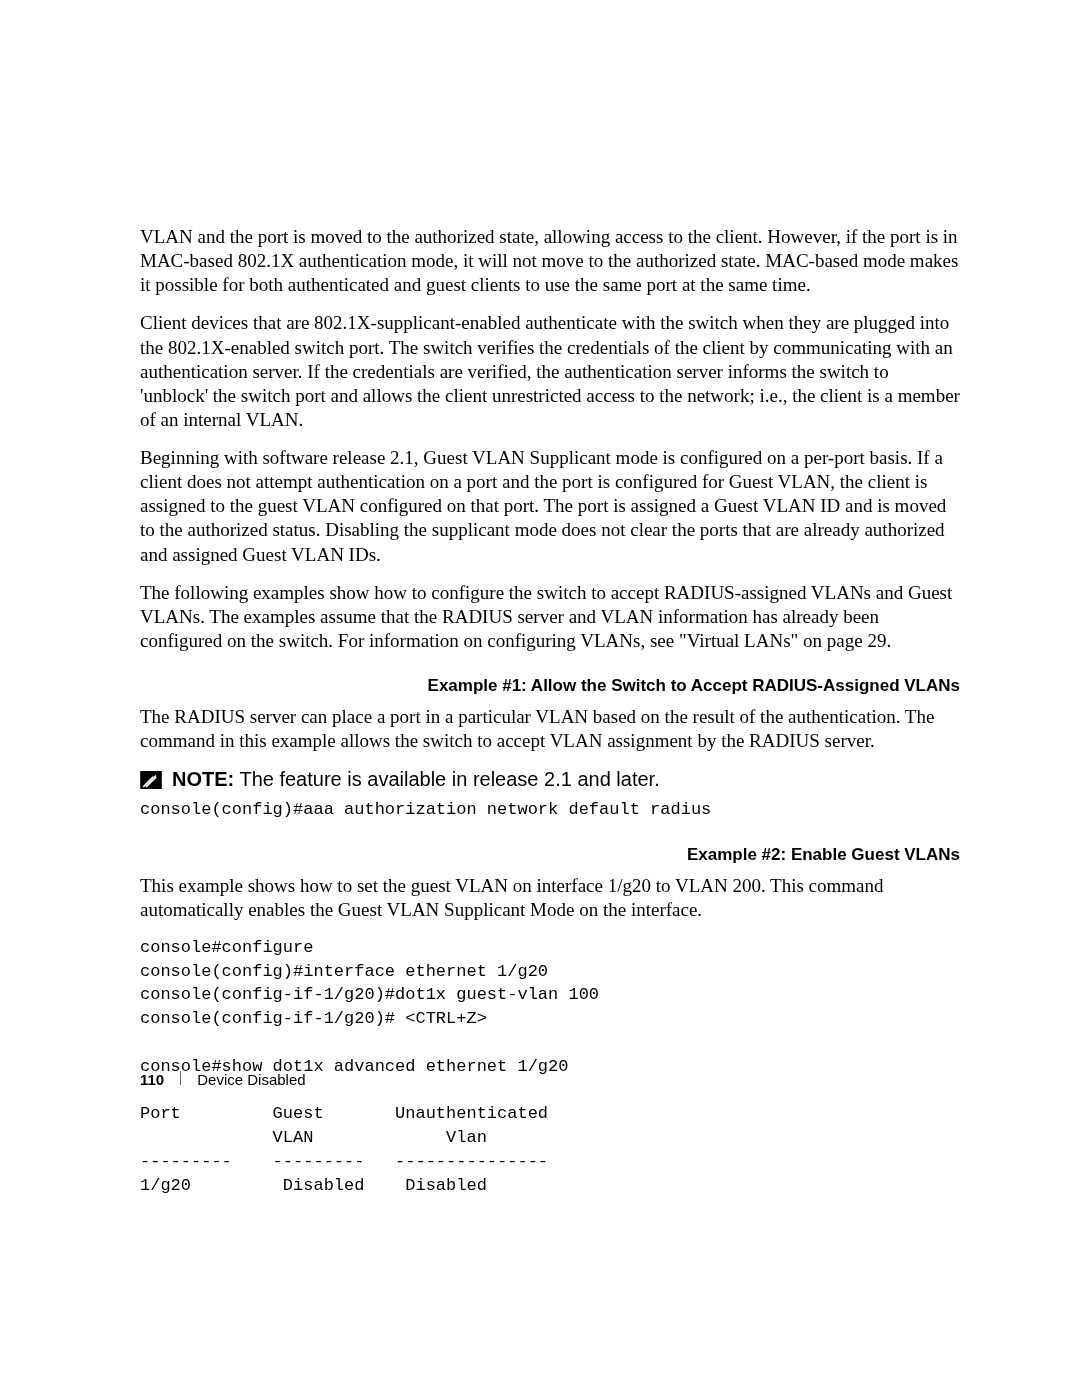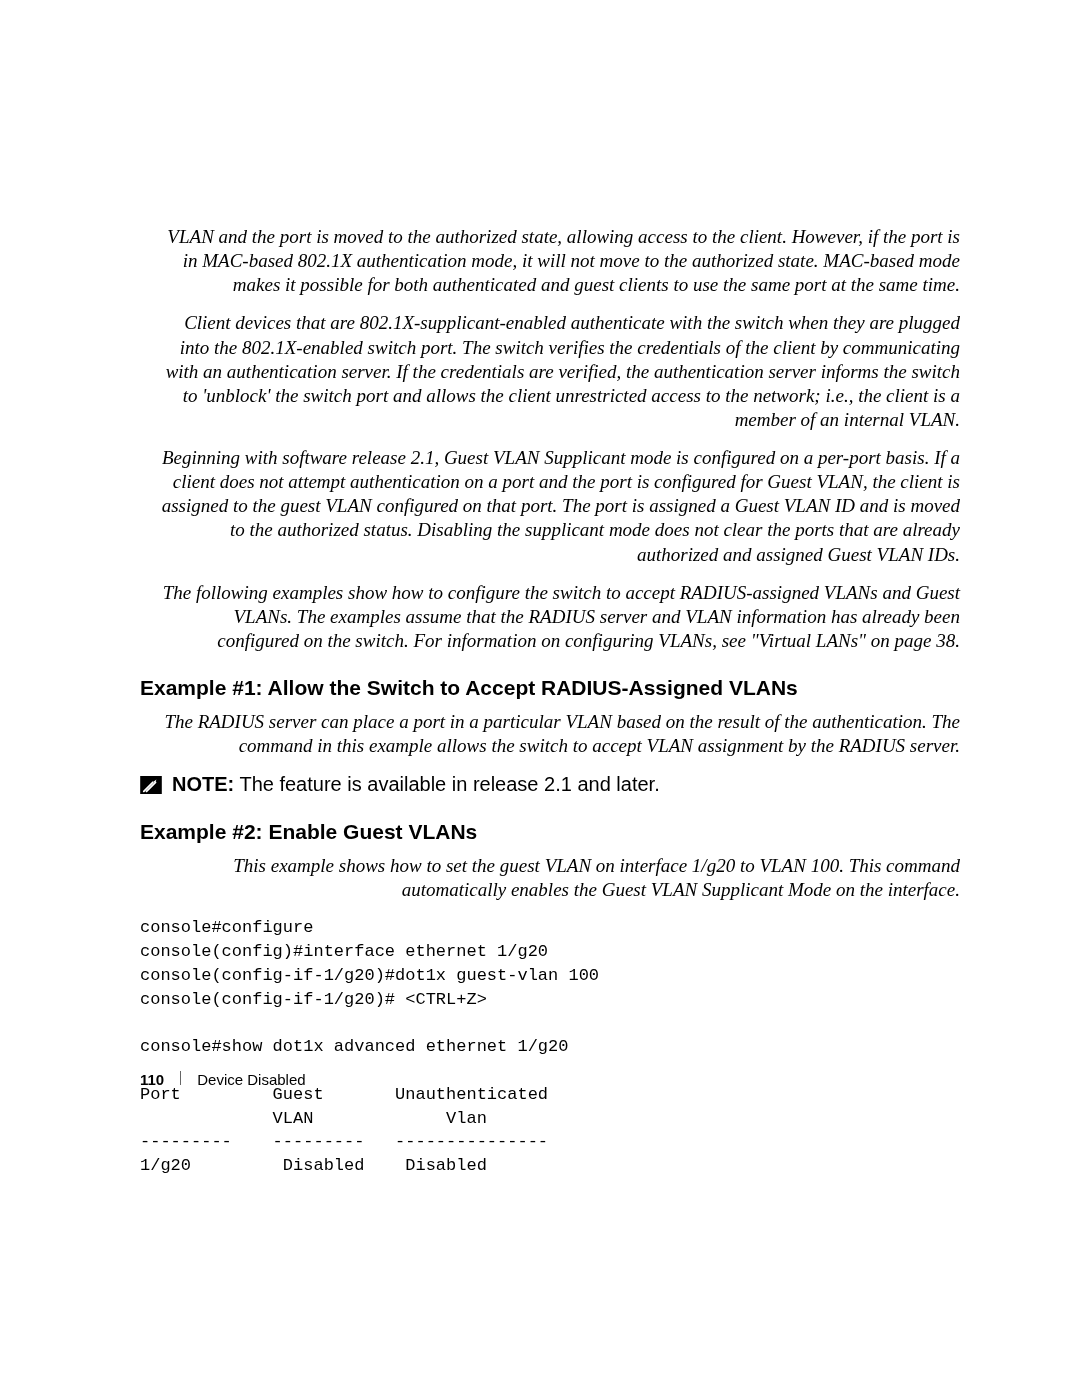--- a/index.html
+++ b/index.html
@@ -15,35 +15,35 @@
     width: 1080px;
     height: 1397px;
     padding: 225px 120px 0 140px;
     font-family: "Times New Roman", Times, serif;
     font-size: 19px;
     line-height: 1.27;
     color: #000;
     position: relative;
   }
   .para {
-    margin: 0 0 14px 12px;
-    text-align: right;
-    font-style: italic;
+    margin: 0 0 14px 0;
+    text-align: left;
   }
   .h2 {
     font-family: Arial, Helvetica, sans-serif;
     font-weight: bold;
     font-size: 20px;
     margin: 26px 0 10px 0;
   }
   .h3 {
     font-family: Arial, Helvetica, sans-serif;
     font-weight: bold;
-    font-size: 21px;
+    font-size: 17px;
     margin: 22px 0 8px 0;
+    text-align: right;
   }
   .note-row {
     display: flex;
     align-items: center;
     gap: 10px;
     margin: 6px 0 6px 0;
     font-family: Arial, Helvetica, sans-serif;
     font-size: 20px;
   }
   .note-label {
@@ -80,43 +80,44 @@
 </style>
 </head>
 <body>
 
 <div class="page">
 
   <p class="para">VLAN and the port is moved to the authorized state, allowing access to the client. However, if the port is in MAC-based 802.1X authentication mode, it will not move to the authorized state. MAC-based mode makes it possible for both authenticated and guest clients to use the same port at the same time.</p>
   <p class="para">Client devices that are 802.1X-supplicant-enabled authenticate with the switch when they are plugged into the 802.1X-enabled switch port. The switch verifies the credentials of the client by communicating with an authentication server. If the credentials are verified, the authentication server informs the switch to 'unblock' the switch port and allows the client unrestricted access to the network; i.e., the client is a member of an internal VLAN.</p>
   <p class="para">Beginning with software release 2.1, Guest VLAN Supplicant mode is configured on a per-port basis. If a client does not attempt authentication on a port and the port is configured for Guest VLAN, the client is assigned to the guest VLAN configured on that port. The port is assigned a Guest VLAN ID and is moved to the authorized status. Disabling the supplicant mode does not clear the ports that are already authorized and assigned Guest VLAN IDs.</p>
 
-  <p class="para">The following examples show how to configure the switch to accept RADIUS-assigned VLANs and Guest VLANs. The examples assume that the RADIUS server and VLAN information has already been configured on the switch. For information on configuring VLANs, see "Virtual LANs" on page 38.</p>
+  <p class="para">The following examples show how to configure the switch to accept RADIUS-assigned VLANs and Guest VLANs. The examples assume that the RADIUS server and VLAN information has already been configured on the switch. For information on configuring VLANs, see "Virtual LANs" on page 29.</p>
 
   <div class="h3">Example #1: Allow the Switch to Accept RADIUS-Assigned VLANs</div>
   <p class="para">The RADIUS server can place a port in a particular VLAN based on the result of the authentication. The command in this example allows the switch to accept VLAN assignment by the RADIUS server.</p>
 
   <div class="note-row">
     <svg class="note-icon" viewBox="0 0 24 20">
       <rect x="0" y="0" width="24" height="20" fill="#000"></rect>
       <g transform="translate(4,3)" stroke="#fff" stroke-width="2" fill="none" stroke-linecap="round">
         <line x1="0" y1="14" x2="10" y2="4"></line>
         <line x1="3" y1="14" x2="13" y2="4"></line>
         <path d="M10 4 L13 4 L14 1 Z" fill="#fff" stroke="none"></path>
       </g>
     </svg>
     <span>
       <span class="note-label">NOTE:</span>
       <span>The feature is available in release 2.1 and later.</span>
     </span>
   </div>
 
+  <div class="code">console(config)#aaa authorization network default radius</div>
 
   <div class="h3">Example #2: Enable Guest VLANs</div>
-  <p class="para">This example shows how to set the guest VLAN on interface 1/g20 to VLAN 100. This command automatically enables the Guest VLAN Supplicant Mode on the interface.</p>
+  <p class="para">This example shows how to set the guest VLAN on interface 1/g20 to VLAN 200. This command automatically enables the Guest VLAN Supplicant Mode on the interface.</p>
 
 
   <div class="code">console#configure
 console(config)#interface ethernet 1/g20
 console(config-if-1/g20)#dot1x guest-vlan 100
 console(config-if-1/g20)# &lt;CTRL+Z&gt;
 
 console#show dot1x advanced ethernet 1/g20
 
 Port         Guest       Unauthenticated

